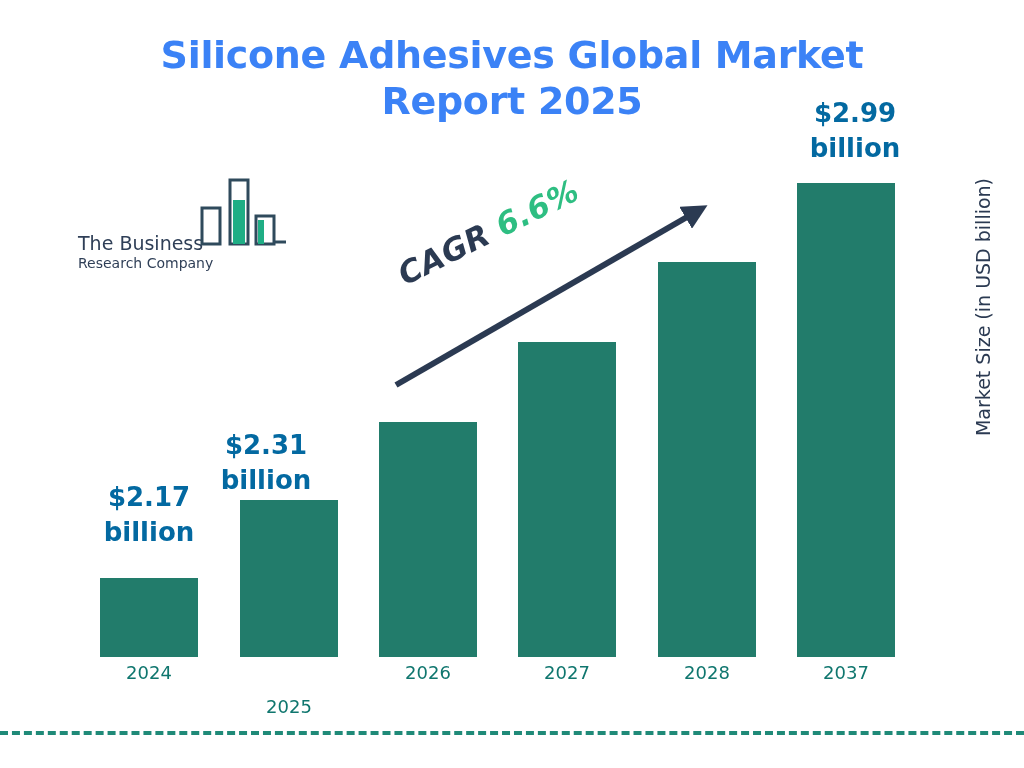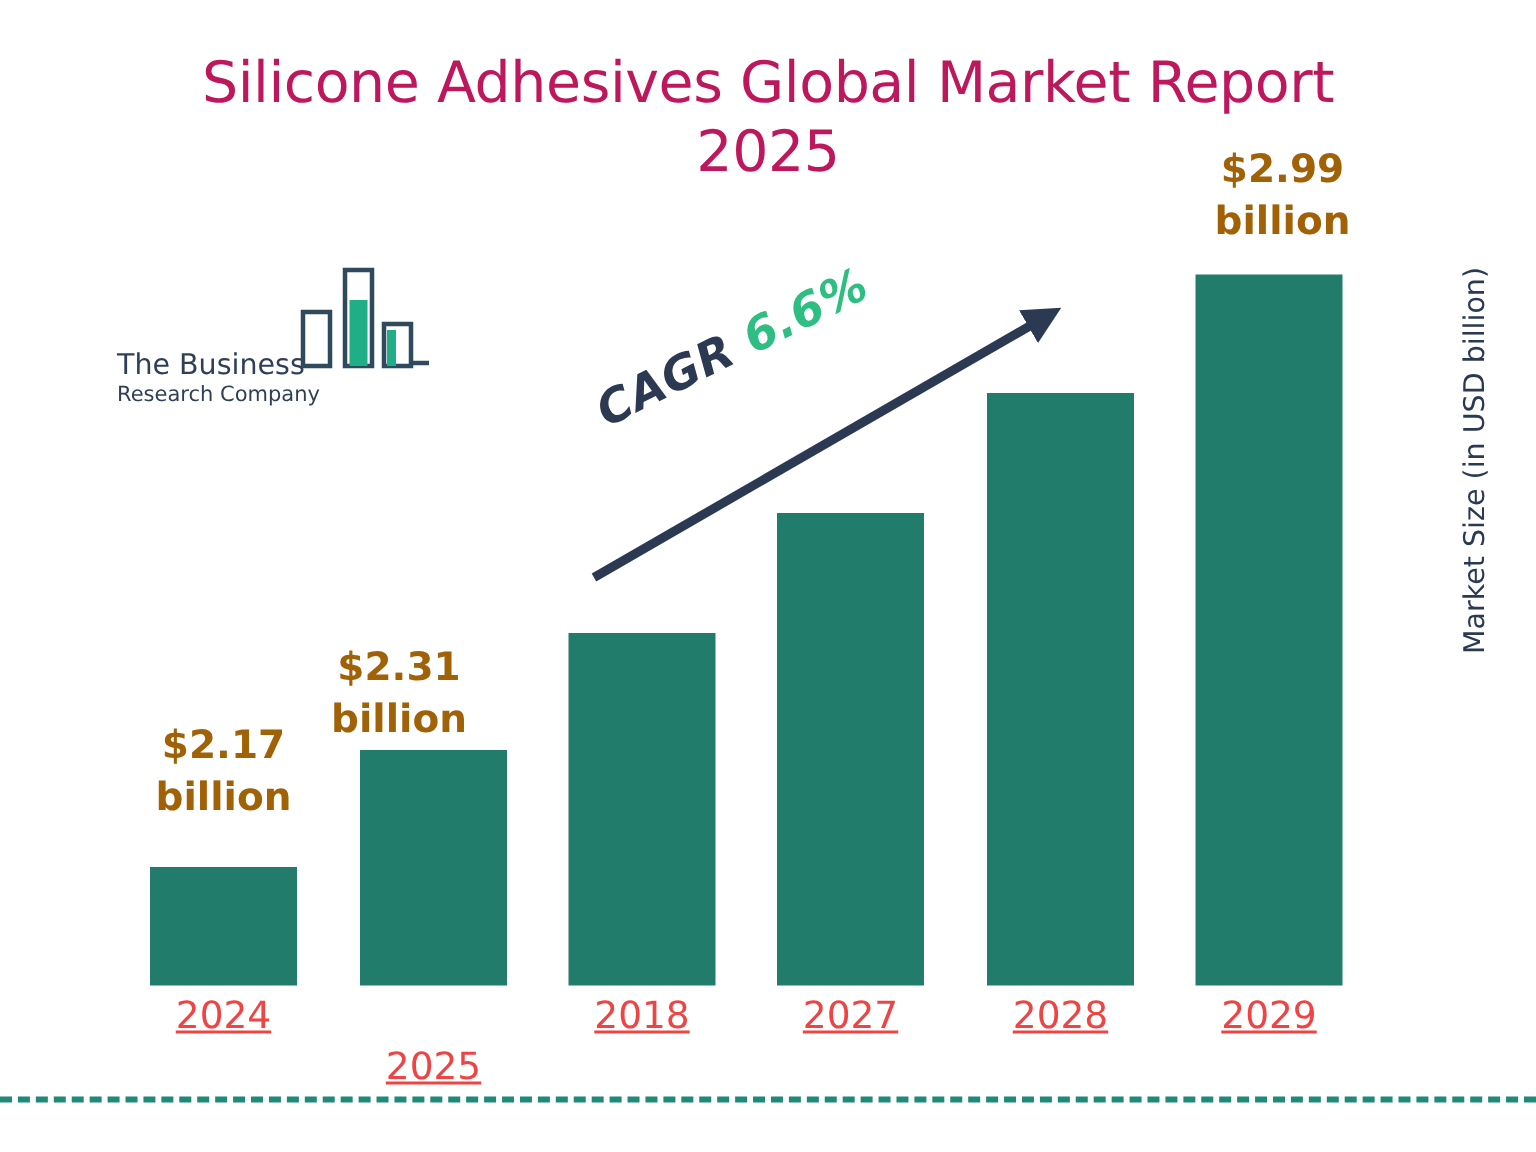--- a/index.html
+++ b/index.html
@@ -21,24 +21,24 @@
   }
 
   
   #chart-title {
     position: absolute;
     left: 112px;
     top: 32px;
     width: 800px;
     text-align: center;
     font-family: "DejaVu Sans", sans-serif;
-    font-weight: normal;
+    font-weight: bold;
     font-size: 38px;
     line-height: 1.22;
-    color: #be185d;
+    color: #3b82f6;
     letter-spacing: -0.3px;
   }
 
   
   #logo {
     position: absolute;
     left: 78px;
     top: 176px;
     width: 208px;
     height: 70px;
@@ -85,34 +85,33 @@
     background: #227c6b;
   }
 
   
   .callout {
     position: absolute;
     font-family: "DejaVu Sans", sans-serif;
     font-weight: bold;
     font-size: 26px;
     line-height: 1.33;
-    color: #a16207;
+    color: #0369a1;
     text-align: center;
     white-space: nowrap;
   }
 
   
   .xtick {
     position: absolute;
     font-family: "DejaVu Sans", sans-serif;
-    font-size: 25px;
-    color: #ef4444;
+    font-size: 18px;
+    color: #0f766e;
     text-align: center;
     width: 120px;
-    text-decoration: underline;
   }
 
   
   #ylabel {
     position: absolute;
     left: 853px;
     top: 296px;
     width: 260px;
     transform: rotate(-90deg);
     transform-origin: center center;
@@ -206,22 +205,22 @@
       </defs>
       <line x1="396" y1="385" x2="694" y2="213" stroke="#2b3a52" stroke-width="6" marker-end="url(#arrowhead)"></line>
     </svg>
 
     <div id="cagr-label">
       <span id="cagr-text">CAGR </span><span id="cagr-value">6.6%</span>
     </div>
 
     <div class="xtick" style="left:89px; top:662px;">2024</div>
     <div class="xtick" style="left:229px; top:696px;">2025</div>
-    <div class="xtick" style="left:368px; top:662px;">2018</div>
+    <div class="xtick" style="left:368px; top:662px;">2026</div>
     <div class="xtick" style="left:507px; top:662px;text-align:center;">2027</div>
     <div class="xtick" style="left:647px; top:662px;">2028</div>
-    <div class="xtick" style="left:786px; top:662px;">2029</div>
+    <div class="xtick" style="left:786px; top:662px;">2037</div>
 
     <div id="ylabel">Market Size (in USD billion)</div>
   </div>
 
   <div id="bottom-rule"></div>
 </div>
 
 </body></html>

